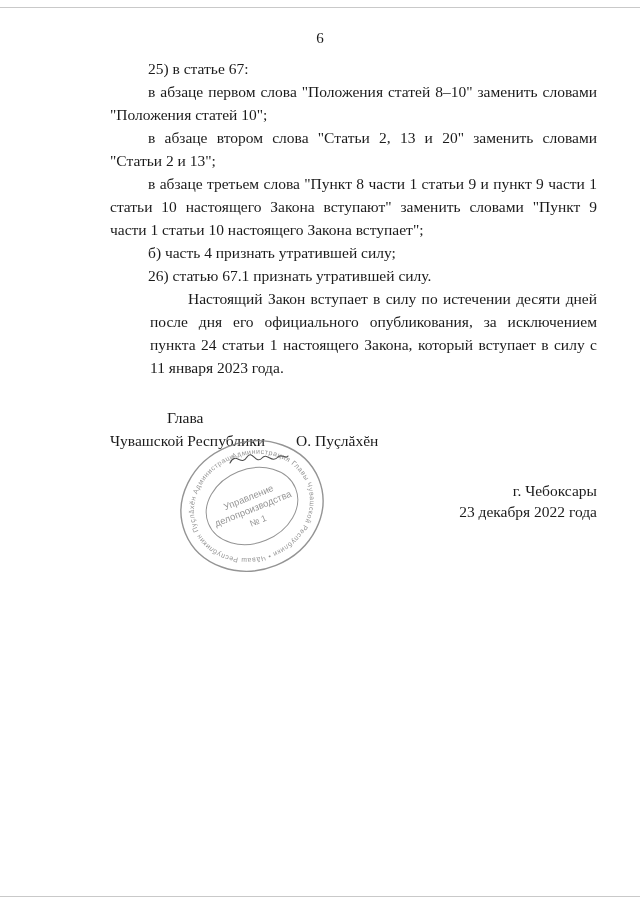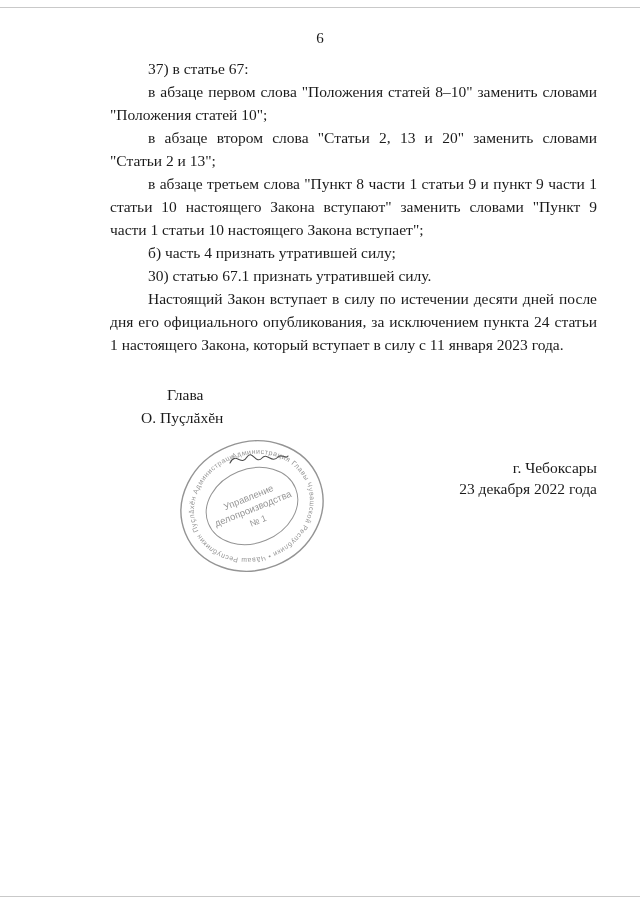--- a/index.html
+++ b/index.html
@@ -28,21 +28,21 @@
     font-size:15.5px; line-height:23px; text-align:justify;
   }
   .body-text p { text-indent:38px; }
 
   .article-heading {
     font-weight:bold;
     margin-top:21px;
     text-indent:38px;
     text-align:left;
   }
-  .article-para { margin-top:0; }
+  .article-para { margin-top:0;margin-left:40px; }
 
   .sig-block { margin-top:27px; text-align:left; }
   .sig-title-1 { padding-left:57px; }
   .sig-row { display:flex; align-items:baseline; }
   .sig-name { margin-left:31px; }
 
   .footer-block { margin-top:28px; line-height:21px; text-align:right; }
 
   .stamp-wrap {
     position:absolute; left:177px; top:438px;
@@ -66,32 +66,33 @@
 </style>
 </head>
 <body>
 
 <div class="edge-line top"></div>
 <div class="edge-line bottom"></div>
 
 <div class="page-number">6</div>
 
 <div class="body-text">
-  <p>37) в статье 67:</p>
+  <p>25) в статье 67:</p>
   <p>в абзаце первом слова "Положения статей 8–10" заменить словами "Положения статей 10";</p>
   <p>в абзаце втором слова "Статьи 2, 13 и 20" заменить словами "Статьи 2 и 13";</p>
   <p>в абзаце третьем слова "Пункт 8 части 1 статьи 9 и пункт 9 части 1 статьи 10 настоящего Закона вступают" заменить словами "Пункт 9 части 1 статьи 10 настоящего Закона вступает";</p>
   <p>б) часть 4 признать утратившей силу;</p>
-  <p>30) статью 67.1 признать утратившей силу.</p>
+  <p>26) статью 67.1 признать утратившей силу.</p>
 
   <p class="article-para">Настоящий Закон вступает в силу по истечении десяти дней после дня его официального опубликования, за исключением пункта 24 статьи 1 настоящего Закона, который вступает в силу с 11 января 2023 года.</p>
 
   <div class="sig-block">
     <div class="sig-title-1">Глава</div>
     <div class="sig-row">
+      <span>Чувашской Республики</span>
       <span class="sig-name">О. Пуçлăхĕн</span>
     </div>
   </div>
 
   <div class="footer-block">
     <div>г. Чебоксары</div>
     <div>23 декабря 2022 года</div>
   </div>
 </div>
 

